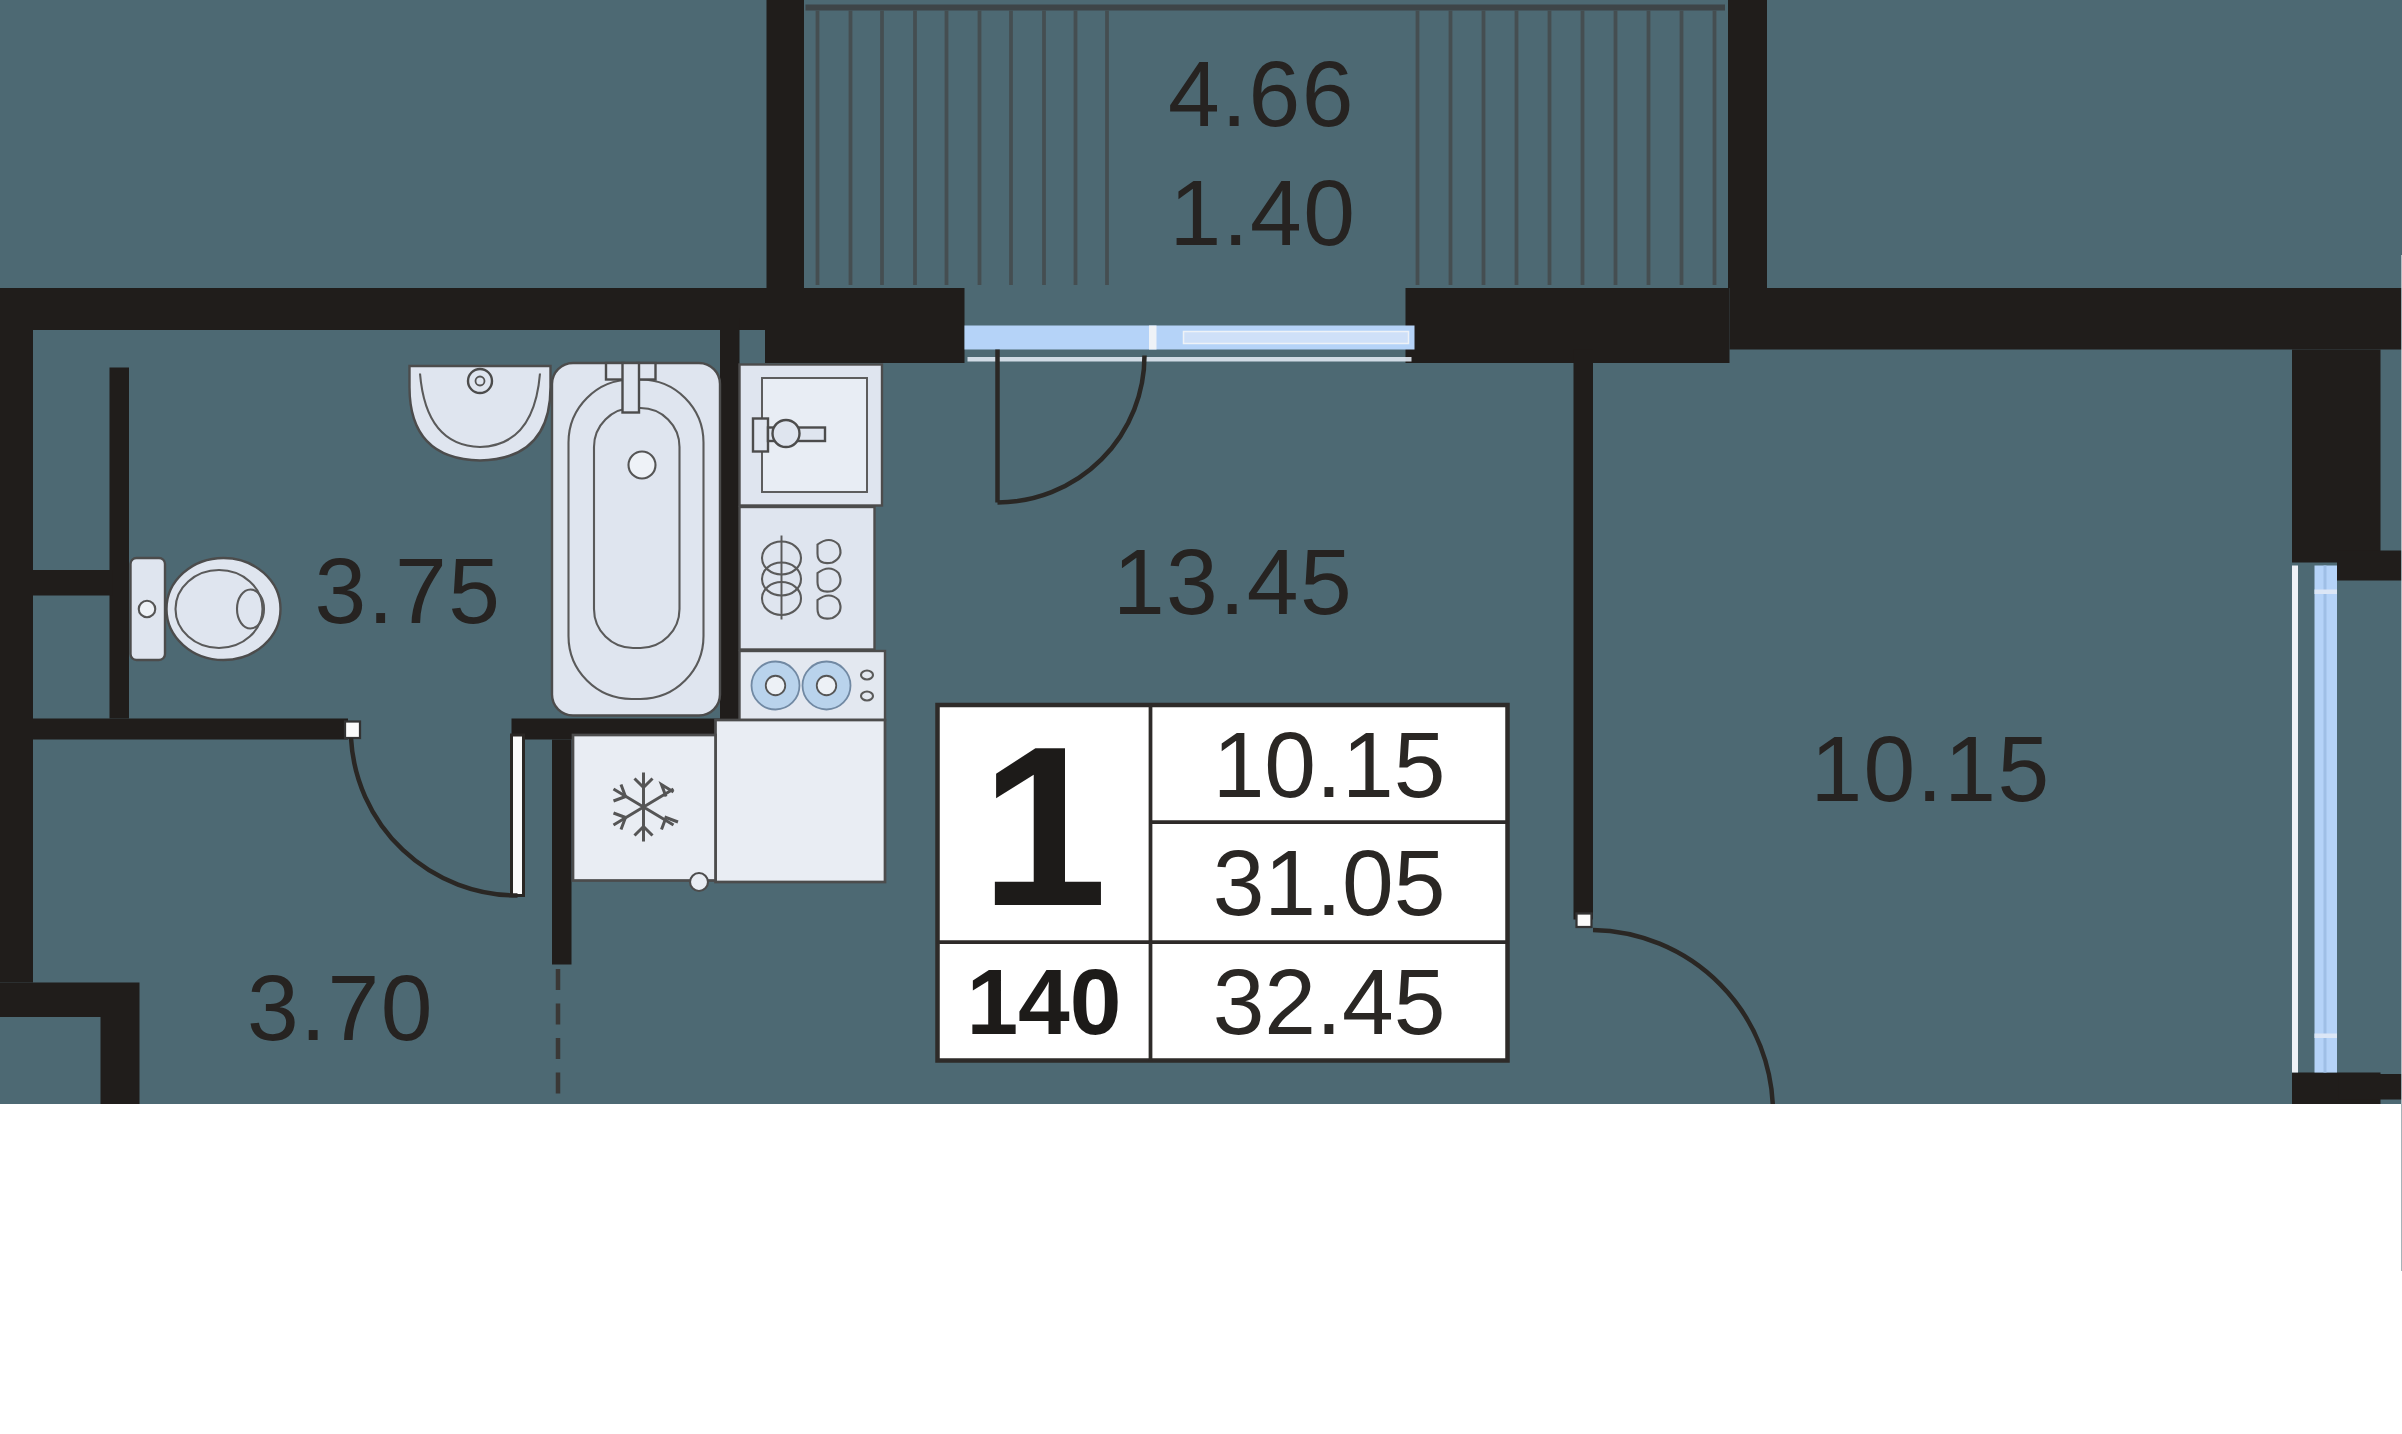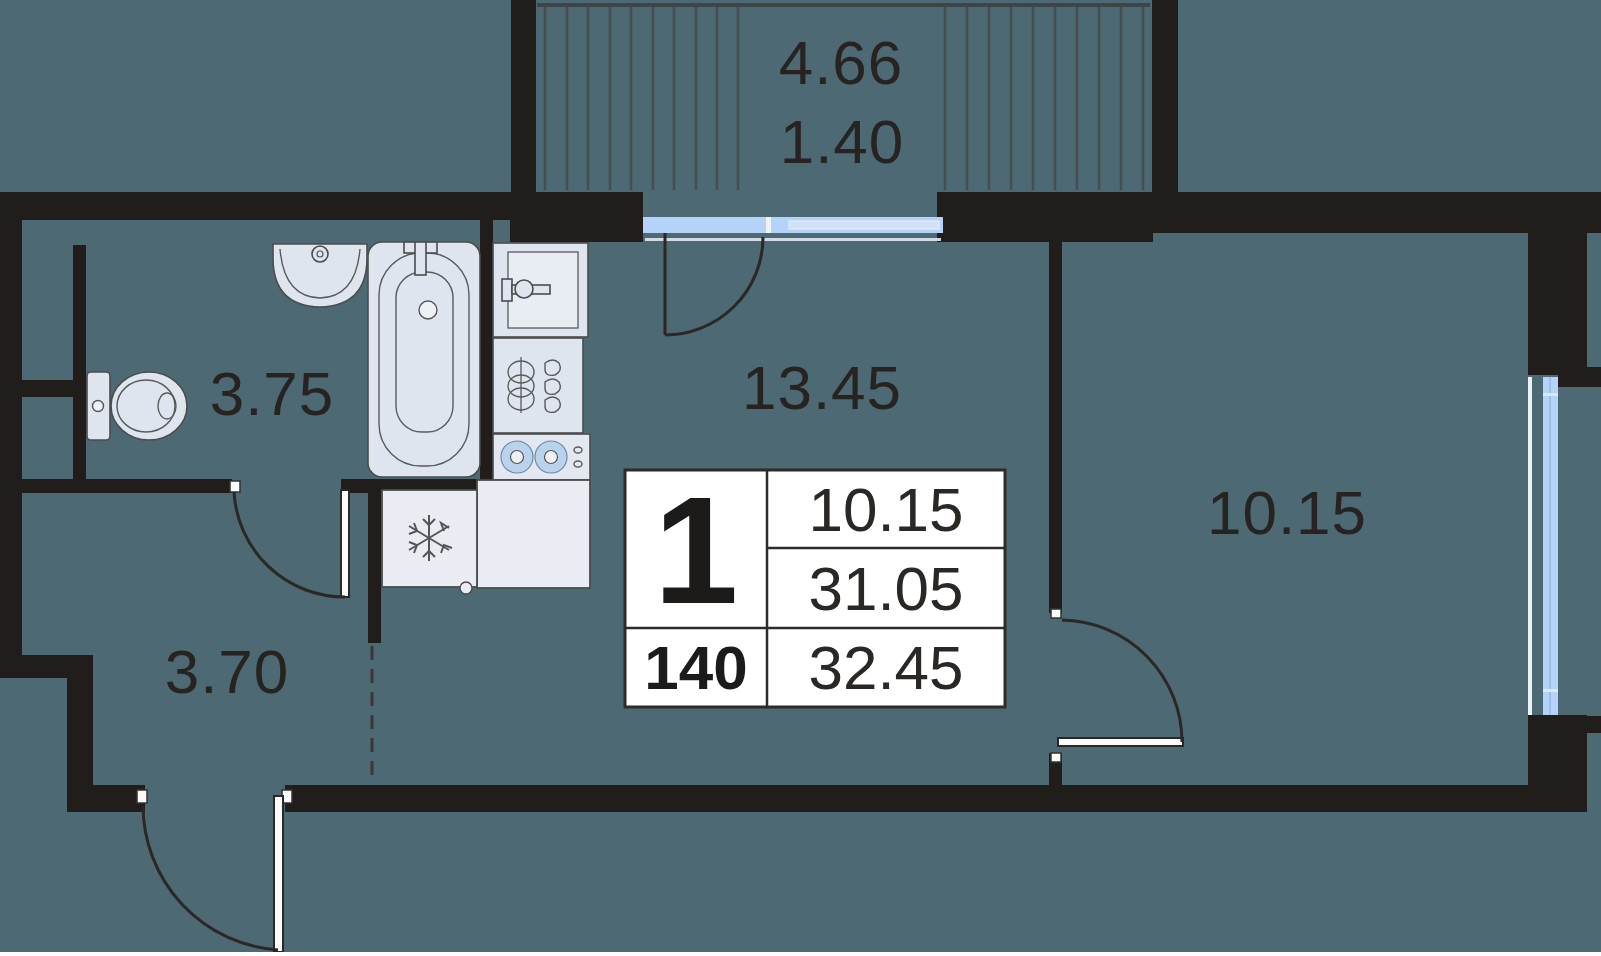--- a/index.html
+++ b/index.html
@@ -1,20 +1,20 @@
 <!DOCTYPE html>
 <html style="--background: #4d6973; --wall: #201d1b; --fixture-fill: #dfe5ef; --window-blue: #b5d3f8; --table-bg: #ffffff; --text: #262321;"><head>
 <meta charset="utf-8">
 <style>
   :root{
     --background:#4d6973; --wall:#201d1b; --fixture-fill:#dfe5ef;
     --window-blue:#b5d3f8; --table-bg:#ffffff; --text:#262321;
   }
   html,body{margin:0;padding:0;background:#fff;}
-  .stage{position:relative;width:1601px;height:952px;background:var(--background);overflow:hidden;}
+  .stage{position:relative;width:1601px;height:736px;background:var(--background);overflow:hidden;}
   svg{position:absolute;left:0;top:0;display:block;}
   .wall{fill:var(--wall);}
   .fixture{fill:var(--fixture-fill);stroke:#4c4c4c;stroke-width:1.6;}
   .fixture-light{fill:#e9edf3;stroke:#4c4c4c;stroke-width:1.8;}
   .fixline{fill:none;stroke:#5a5a5a;stroke-width:1.4;}
   .doorarc{fill:none;stroke:#2a2724;stroke-width:3;}
   .leaf{fill:#fbfbfb;stroke:#2a2724;stroke-width:2;}
   .notch{fill:#fbfbfb;stroke:#333;stroke-width:1.5;}
   .rail{stroke:#454e51;stroke-width:2.5;fill:none;}
   .room-label{font-family:"Liberation Sans",sans-serif;font-size:62px;font-weight:500;

